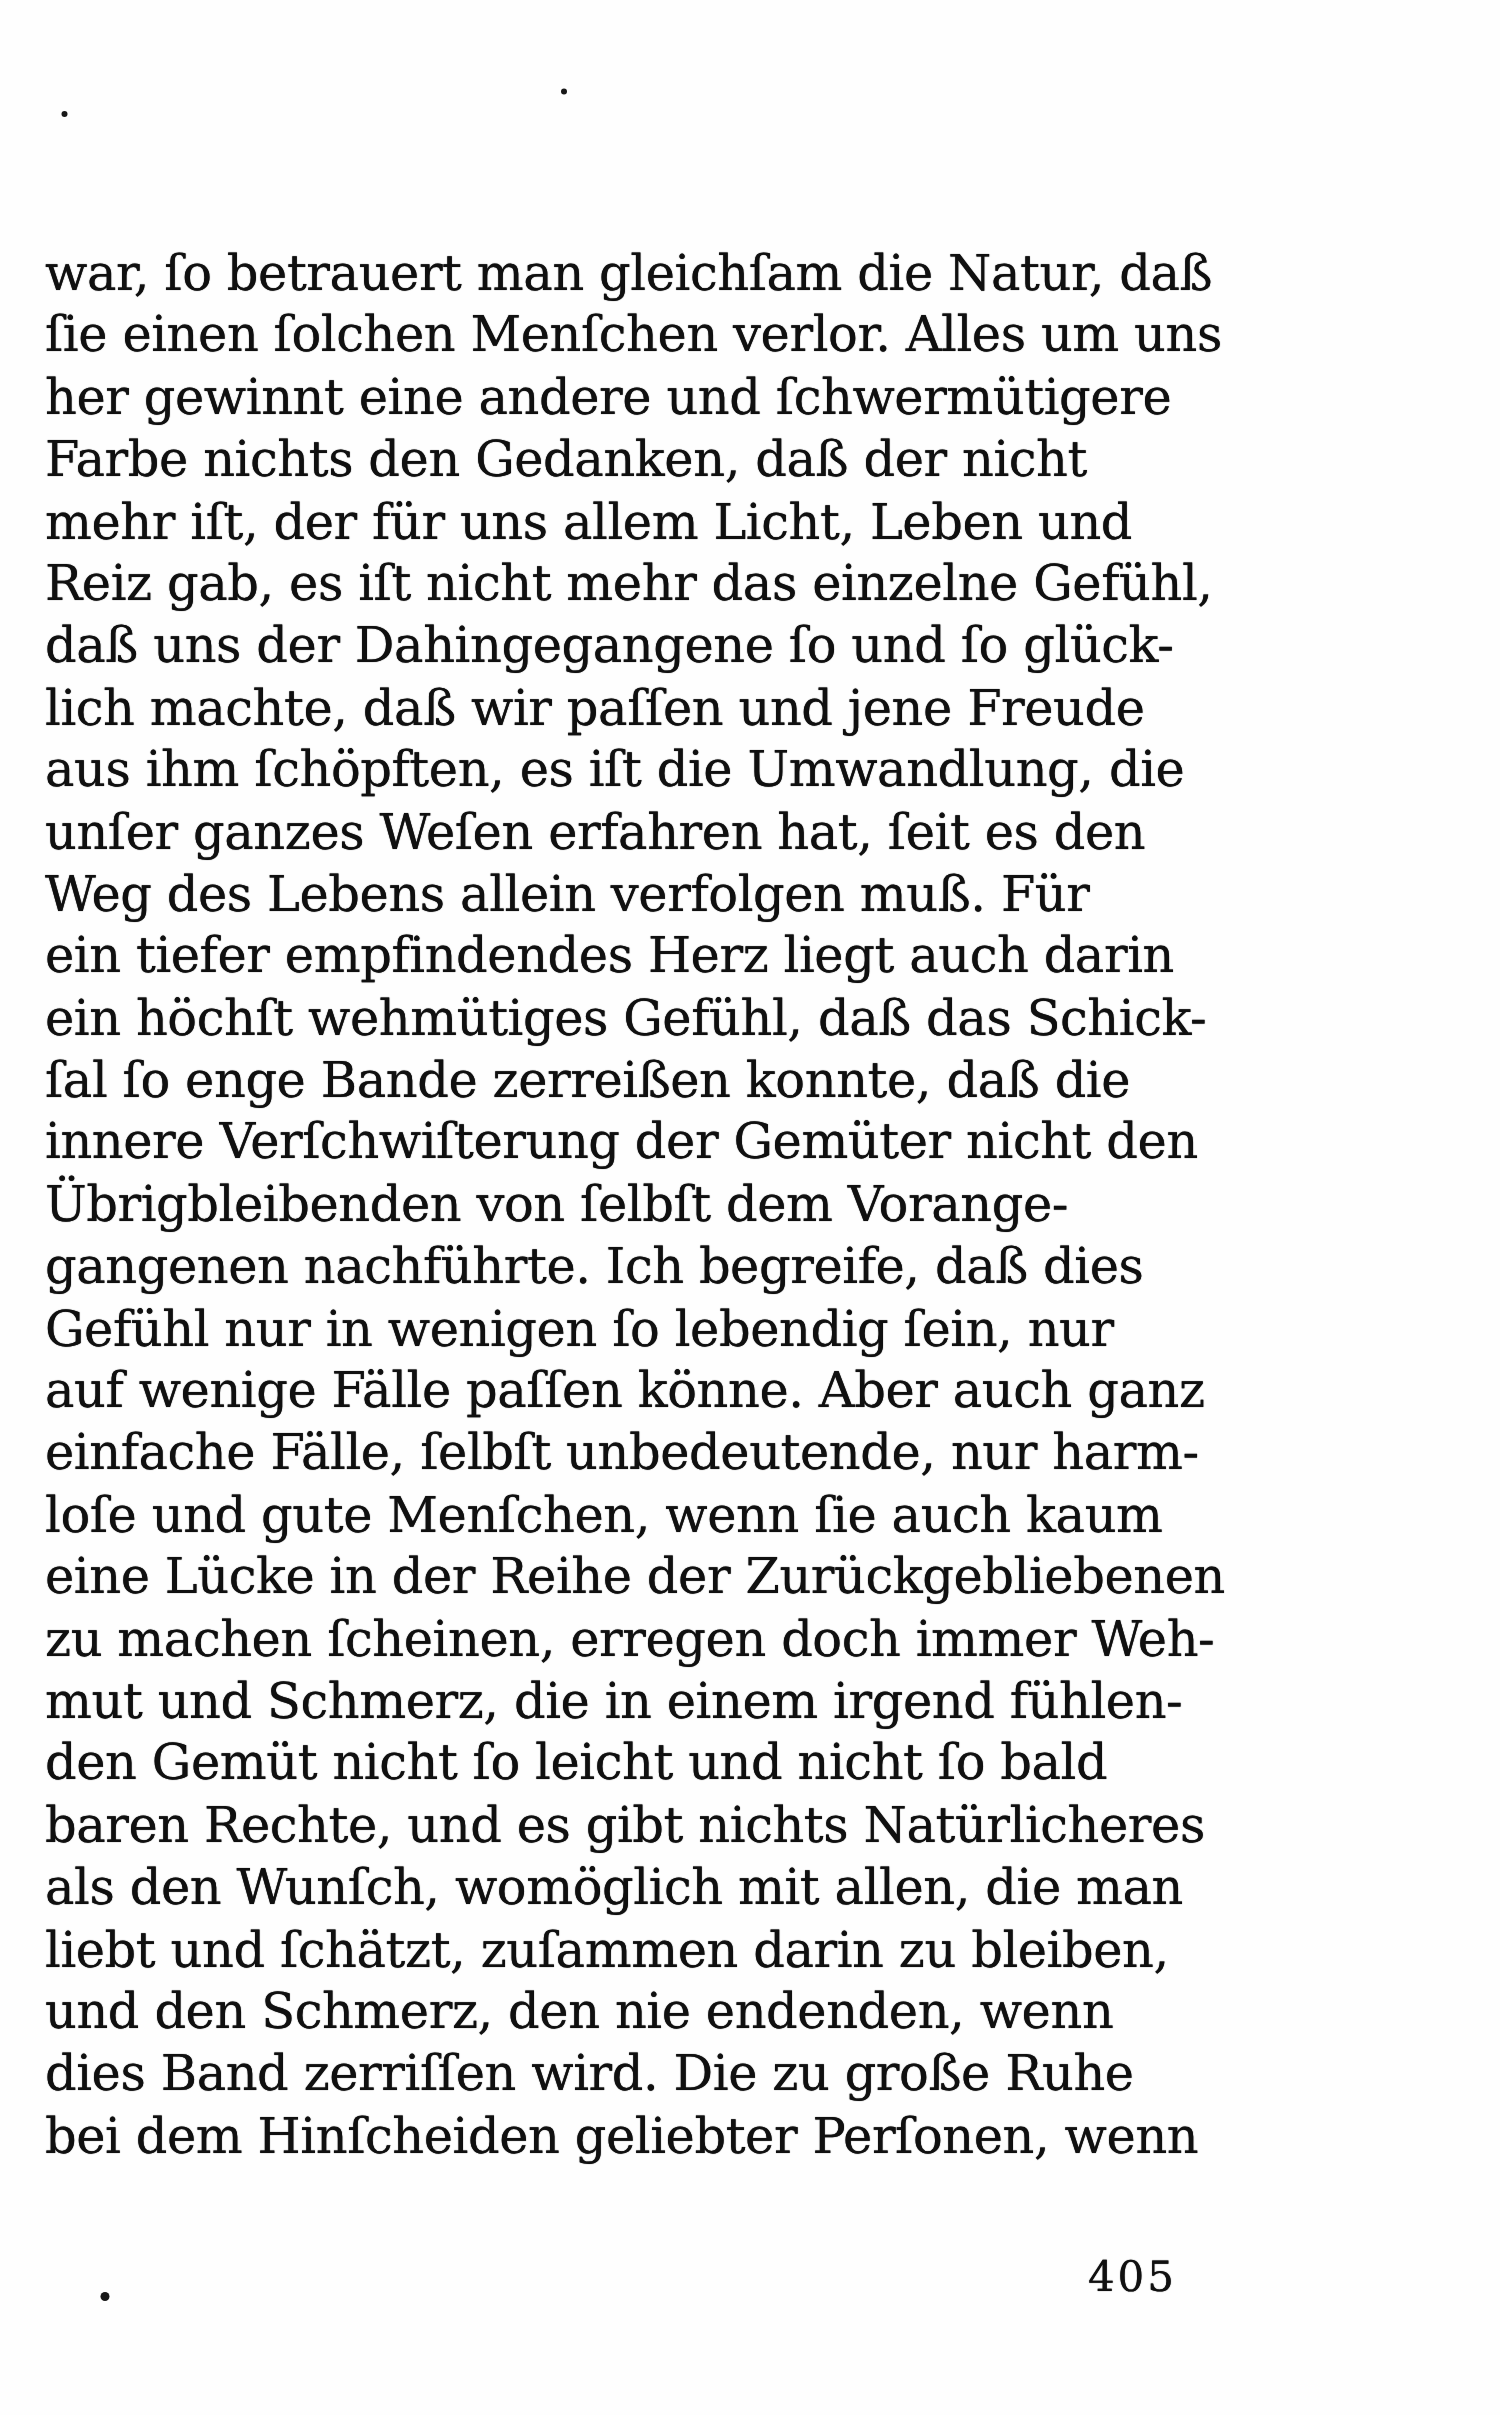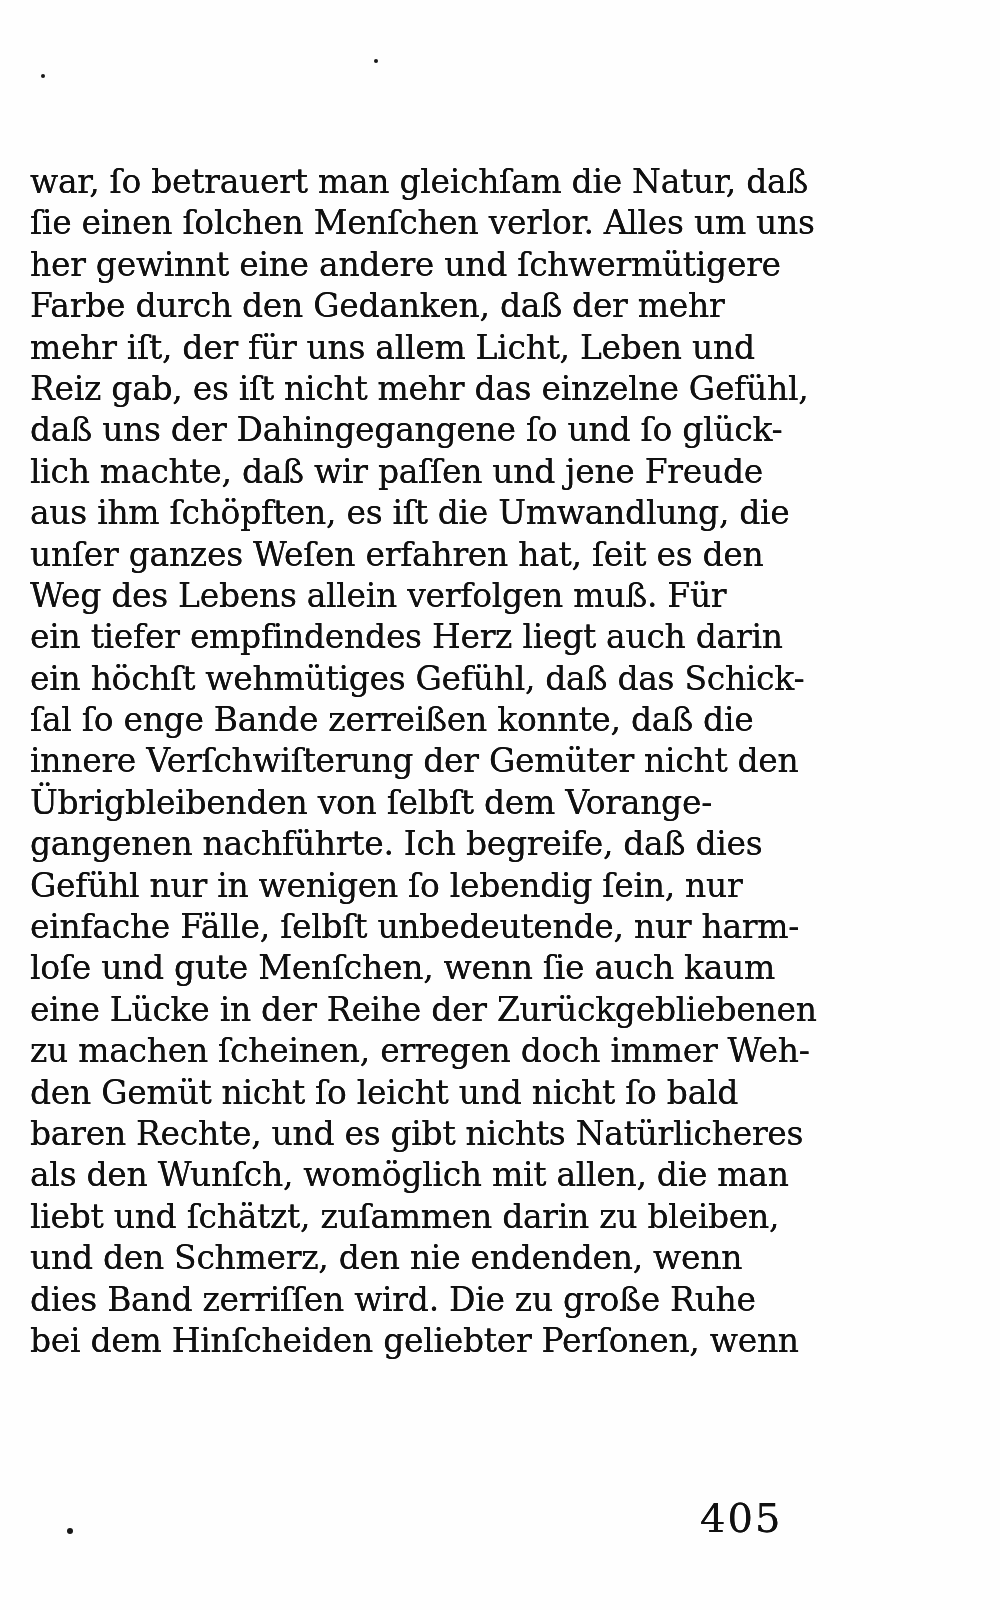--- a/index.html
+++ b/index.html
@@ -40,23 +40,23 @@
   .line::after {
     content: "";
     display: inline-block;
     width: 100%;
   }
   .page-number {
     position: absolute;
     left: 700px;
     top: 1498px;
     width: 110px;
-    font-size: 40px;
+    font-size: 28px;
     line-height: 40px;
-    text-align: left;
+    text-align: center;
     letter-spacing: 2px;
     text-shadow: 0 0 0.6px currentColor;
     font-variant-numeric: oldstyle-nums;
   }
   .speck {
     position: absolute;
     background: #181818;
     border-radius: 50%;
   }
   .speck.s1 { left: 374px; top: 59px;  width: 4px; height: 4px; }
@@ -68,39 +68,41 @@
 
 <div class="page">
 
   <div class="speck s1"></div>
   <div class="speck s2"></div>
 
   <main class="text-block">
     <div class="line">war, ſo betrauert man gleichſam die Natur, daß</div>
     <div class="line">ſie einen ſolchen Menſchen verlor. Alles um uns</div>
     <div class="line">her gewinnt eine andere und ſchwermütigere</div>
-    <div class="line">Farbe durch den Gedanken, daß der mehr</div>
+    <div class="line">Farbe nichts den Gedanken, daß der nicht</div>
     <div class="line">mehr iſt, der für uns allem Licht, Leben und</div>
     <div class="line">Reiz gab, es iſt nicht mehr das einzelne Gefühl,</div>
     <div class="line">daß uns der Dahingegangene ſo und ſo glück-</div>
     <div class="line">lich machte, daß wir paſſen und jene Freude</div>
     <div class="line">aus ihm ſchöpften, es iſt die Umwandlung, die</div>
     <div class="line">unſer ganzes Weſen erfahren hat, ſeit es den</div>
     <div class="line">Weg des Lebens allein verfolgen muß. Für</div>
     <div class="line">ein tiefer empfindendes Herz liegt auch darin</div>
     <div class="line">ein höchſt wehmütiges Gefühl, daß das Schick-</div>
     <div class="line">ſal ſo enge Bande zerreißen konnte, daß die</div>
     <div class="line">innere Verſchwiſterung der Gemüter nicht den</div>
     <div class="line">Übrigbleibenden von ſelbſt dem Vorange-</div>
     <div class="line">gangenen nachführte. Ich begreife, daß dies</div>
     <div class="line">Gefühl nur in wenigen ſo lebendig ſein, nur</div>
+    <div class="line">auf wenige Fälle paſſen könne. Aber auch ganz</div>
     <div class="line">einfache Fälle, ſelbſt unbedeutende, nur harm-</div>
     <div class="line">loſe und gute Menſchen, wenn ſie auch kaum</div>
     <div class="line">eine Lücke in der Reihe der Zurückgebliebenen</div>
     <div class="line">zu machen ſcheinen, erregen doch immer Weh-</div>
+    <div class="line">mut und Schmerz, die in einem irgend fühlen-</div>
     <div class="line">den Gemüt nicht ſo leicht und nicht ſo bald</div>
     <div class="line">baren Rechte, und es gibt nichts Natürlicheres</div>
     <div class="line">als den Wunſch, womöglich mit allen, die man</div>
     <div class="line">liebt und ſchätzt, zuſammen darin zu bleiben,</div>
     <div class="line">und den Schmerz, den nie endenden, wenn</div>
     <div class="line">dies Band zerriſſen wird. Die zu große Ruhe</div>
     <div class="line">bei dem Hinſcheiden geliebter Perſonen, wenn</div>
   </main>
 
   <div class="speck s3"></div>

